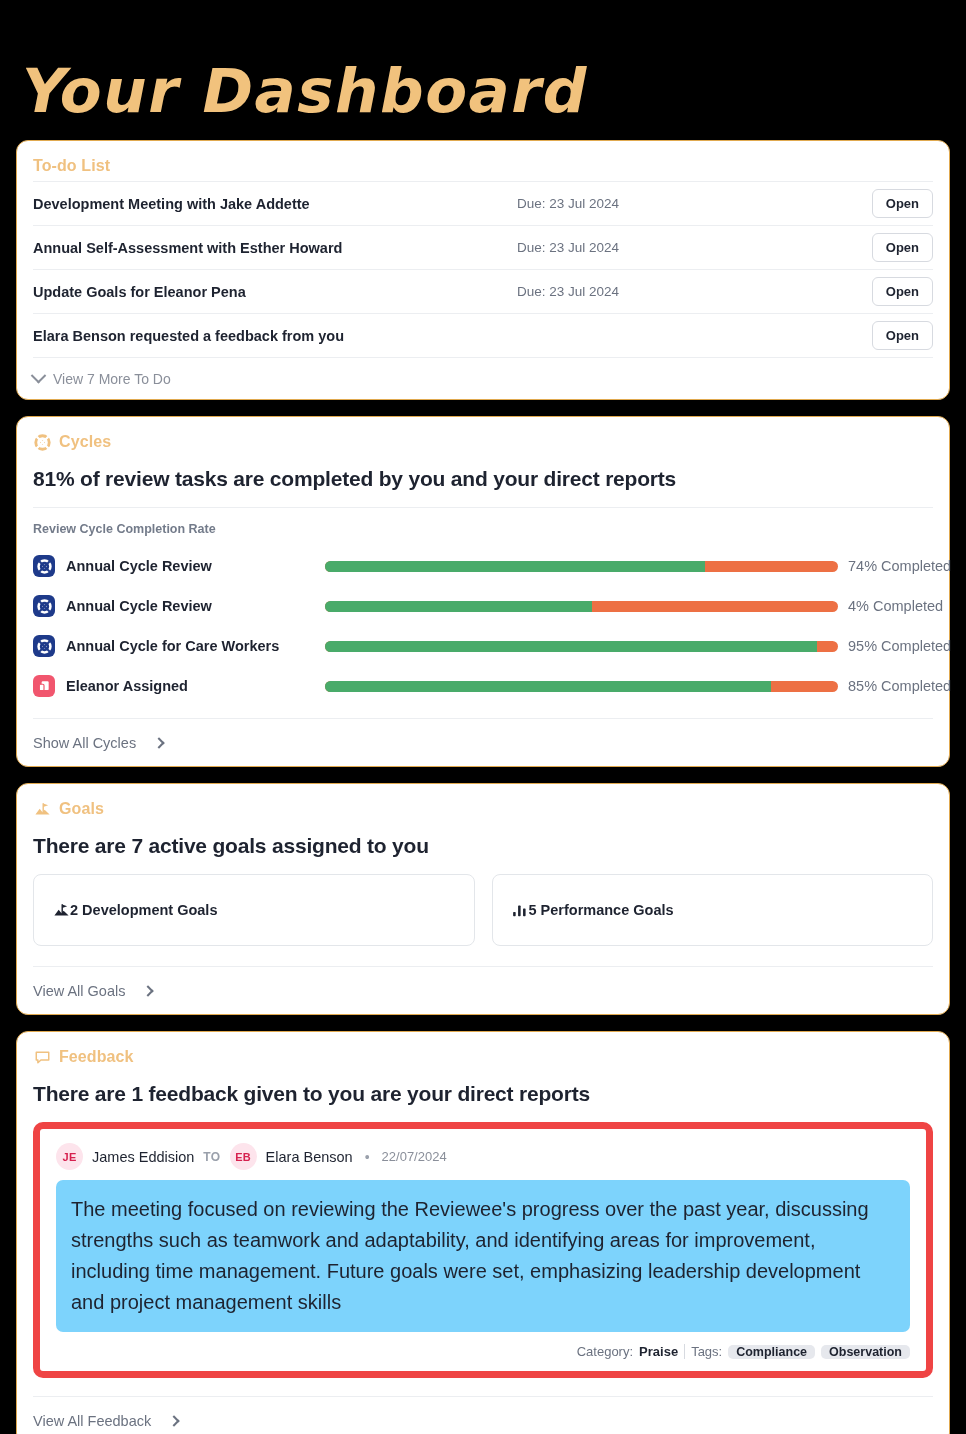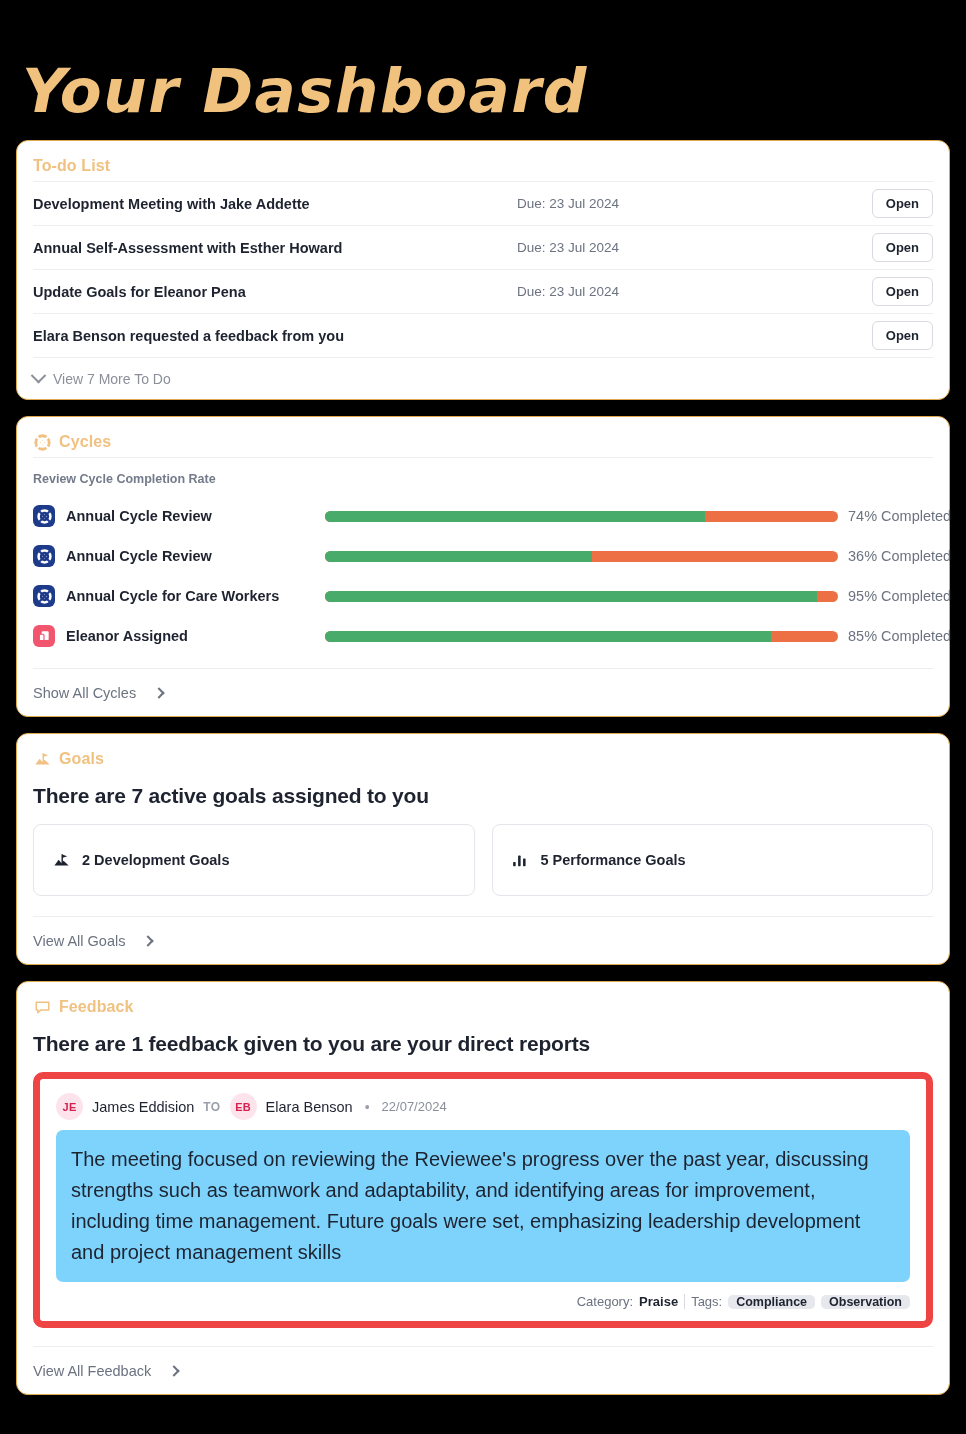--- a/index.html
+++ b/index.html
@@ -183,21 +183,20 @@
     padding-bottom: 20px;
   }
   .goal-card {
     flex: 1;
     border: 1px solid #e3e6ea;
     border-radius: 8px;
     height: 72px;
     display: flex;
     align-items: center;
     padding-left: 18px;
-    gap: 12px;
     cursor: pointer;
   }
   .goal-card-label {
     font-size: 14.5px;
     font-weight: 700;
     color: #1e2330;
   }
 
   
   .fb-card {
@@ -299,20 +298,21 @@
         <svg width="17" height="17" viewBox="0 0 24 24" fill="none">
           <circle cx="12" cy="12" r="9.5" stroke="#f0c180" stroke-width="4"></circle>
           <circle cx="12" cy="12" r="3.3" fill="#f0c180"></circle>
           <path d="M12 0 L12 24" stroke="#ffffff" stroke-width="3.2" transform="rotate(45 12 12)"></path>
           <path d="M12 0 L12 24" stroke="#ffffff" stroke-width="3.2" transform="rotate(-45 12 12)"></path>
         </svg>
       </span>
       <span class="sec-label">Cycles</span>
     </div>
 
+    <div class="headline">81% of review tasks are completed by you and your direct reports</div>
     <div class="divider"></div>
     <div class="subtle-label">Review Cycle Completion Rate</div>
 
     <div class="cycle-row">
       <span class="cycle-icon blue">
         <svg width="15" height="15" viewBox="0 0 24 24" fill="none">
           <circle cx="12" cy="12" r="9.5" stroke="#ffffff" stroke-width="4"></circle>
           <circle cx="12" cy="12" r="3.3" fill="#ffffff"></circle>
           <path d="M12 0 L12 24" stroke="#1e3a8a" stroke-width="3.2" transform="rotate(45 12 12)"></path>
           <path d="M12 0 L12 24" stroke="#1e3a8a" stroke-width="3.2" transform="rotate(-45 12 12)"></path>
@@ -331,21 +331,21 @@
           <circle cx="12" cy="12" r="9.5" stroke="#ffffff" stroke-width="4"></circle>
           <circle cx="12" cy="12" r="3.3" fill="#ffffff"></circle>
           <path d="M12 0 L12 24" stroke="#1e3a8a" stroke-width="3.2" transform="rotate(45 12 12)"></path>
           <path d="M12 0 L12 24" stroke="#1e3a8a" stroke-width="3.2" transform="rotate(-45 12 12)"></path>
         </svg>
       </span>
       <span class="cycle-name">Annual Cycle Review</span>
       <span class="bar-wrap">
         <span class="bar-fill" style="width:52%"></span>
       </span>
-      <span class="bar-pct">36% Completed</span>
+      <span class="bar-pct">4% Completed</span>
     </div>
 
     <div class="cycle-row">
       <span class="cycle-icon blue">
         <svg width="15" height="15" viewBox="0 0 24 24" fill="none">
           <circle cx="12" cy="12" r="9.5" stroke="#ffffff" stroke-width="4"></circle>
           <circle cx="12" cy="12" r="3.3" fill="#ffffff"></circle>
           <path d="M12 0 L12 24" stroke="#1e3a8a" stroke-width="3.2" transform="rotate(45 12 12)"></path>
           <path d="M12 0 L12 24" stroke="#1e3a8a" stroke-width="3.2" transform="rotate(-45 12 12)"></path>
         </svg>

